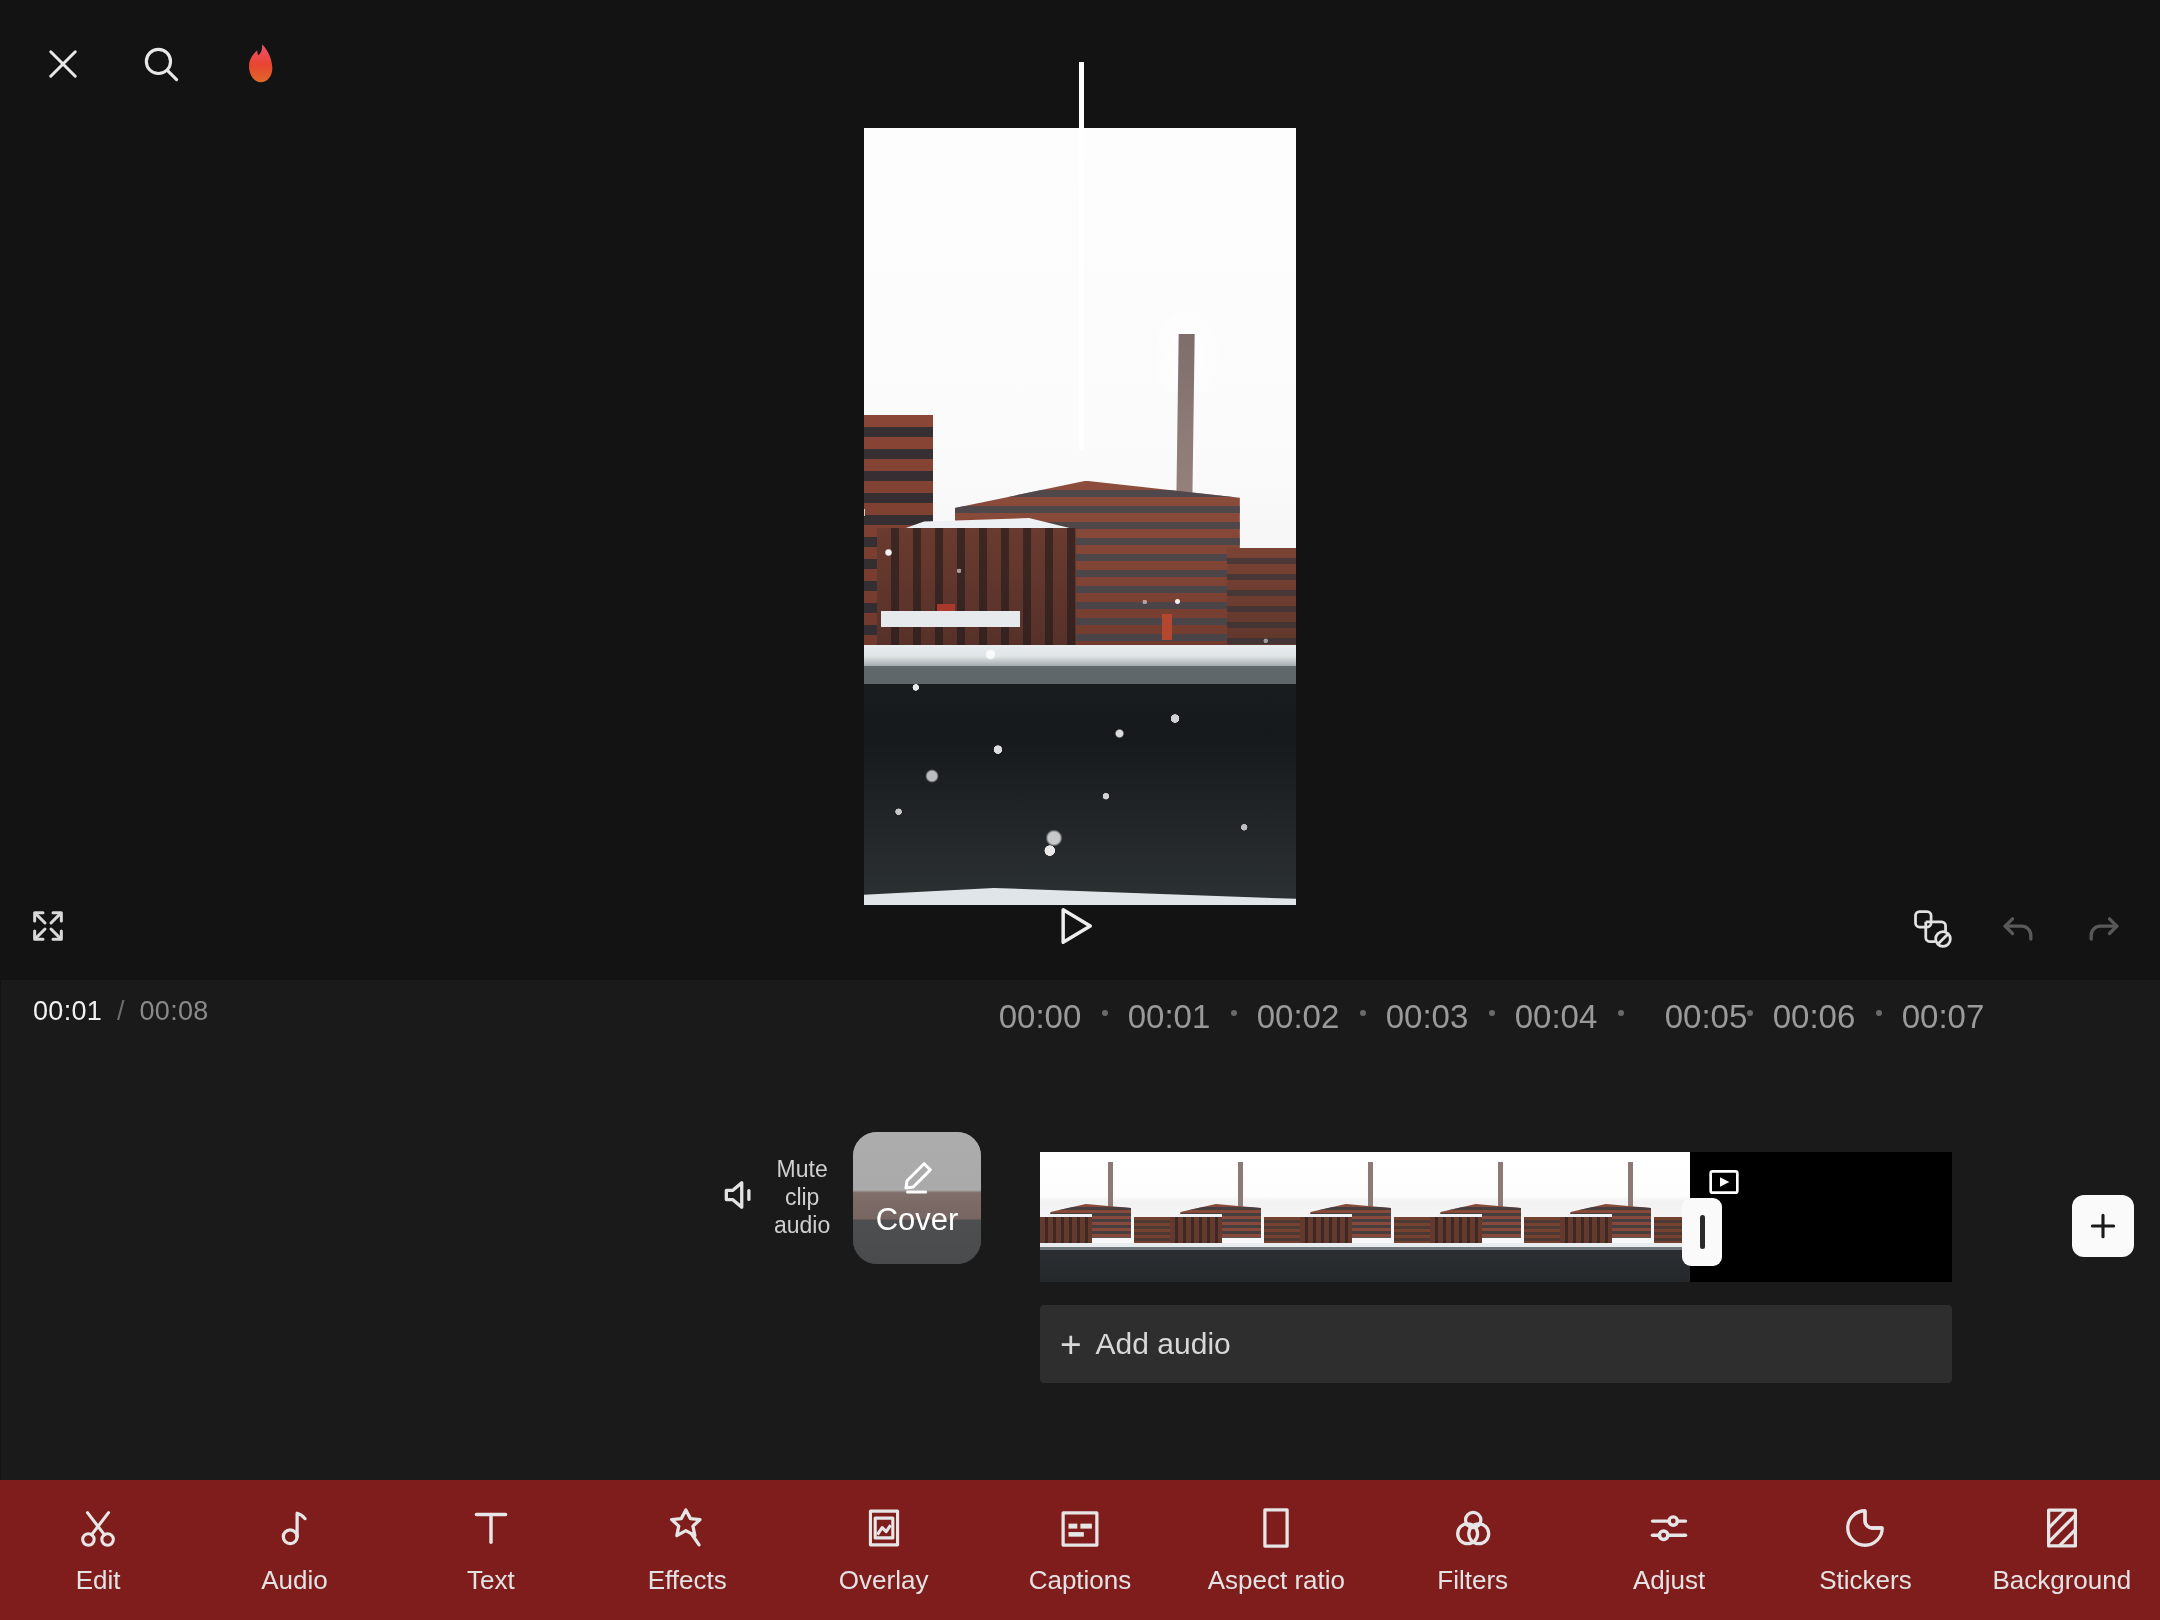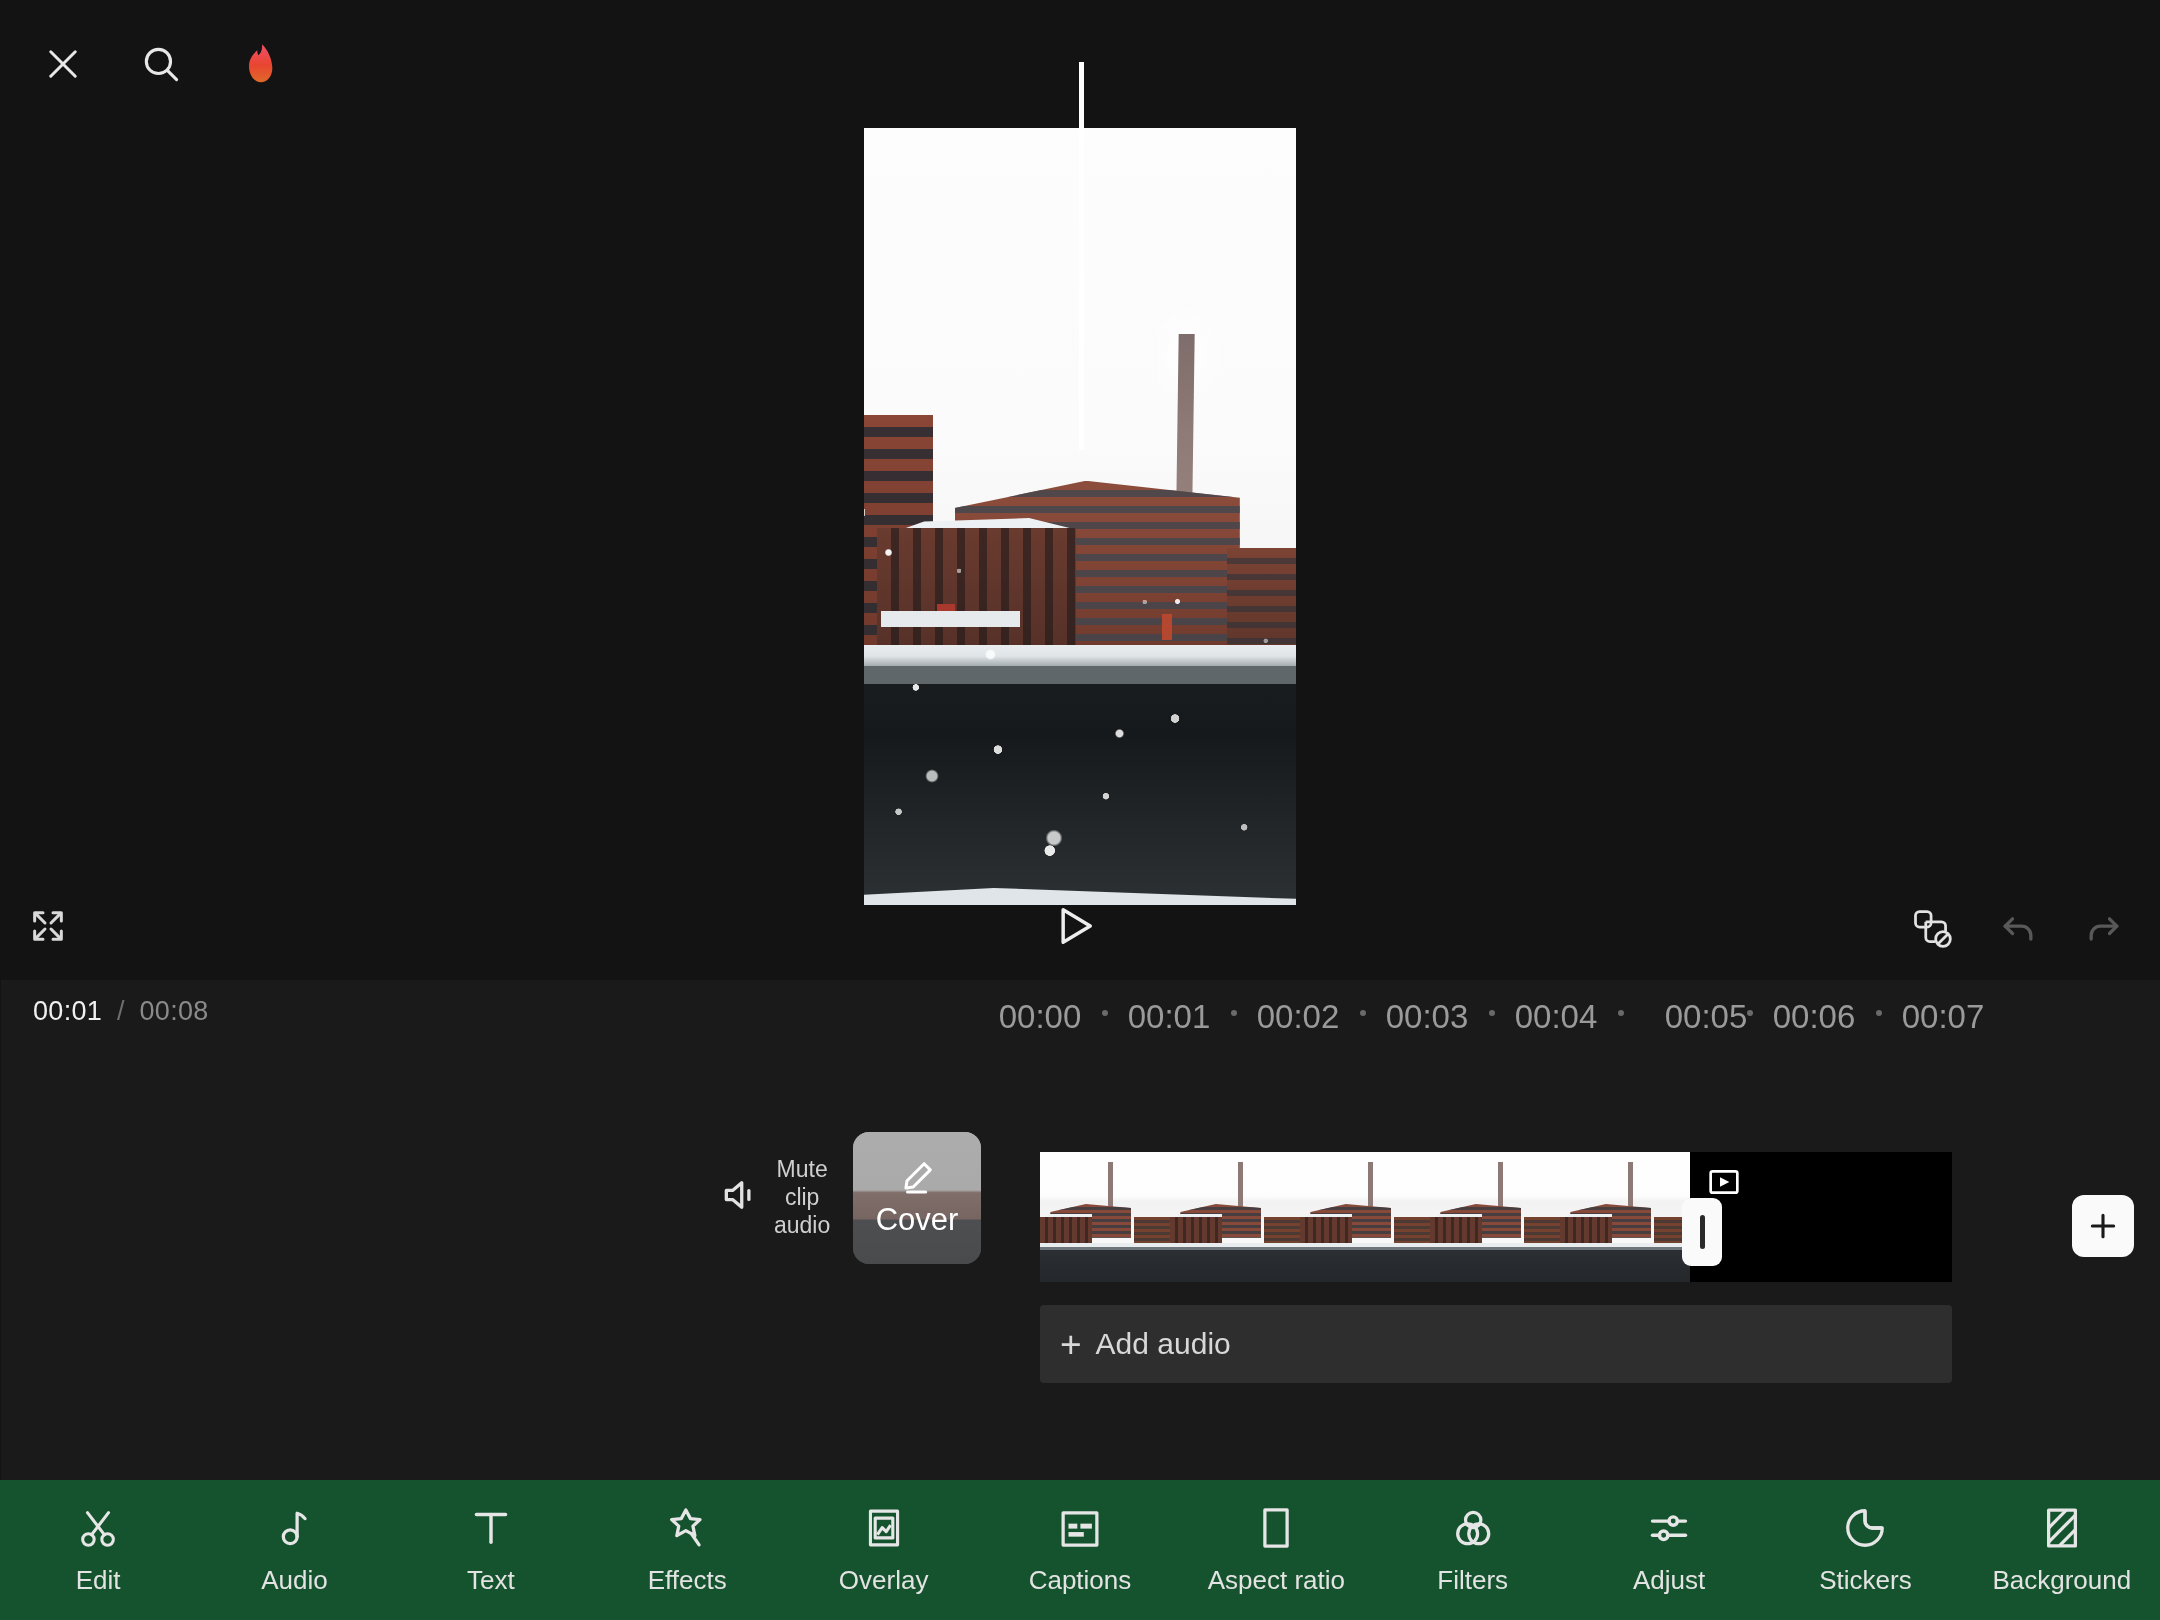--- a/index.html
+++ b/index.html
@@ -276,21 +276,21 @@
     display: flex; flex-direction: row; align-items: center; gap: 11px;
     cursor: pointer;
   }
   .mute-label {
     color: #cfcfcf; font-size: 23px; line-height: 28px; text-align: center;
   }
 
   .cover-thumb {
     position: absolute; left: 852px; top: 152px;
     width: 128px; height: 132px;
-    border-radius: 16px;
+    border-radius: 24px;
     overflow: hidden;
     cursor: pointer;
     background: #5a5a5a;
   }
   .cover-img {
     position: absolute; inset: 0;
     background:
       linear-gradient(180deg, rgba(0,0,0,0) 66%, #20242a 67%, #1a1d20 100%),
       linear-gradient(180deg, #cfcfcf 0%, #cacaca 44%, #8a5a4c 46%, #7a4a3c 66%, #6a4038 66%);
     filter: grayscale(.35);
@@ -402,21 +402,21 @@
     background: #fafafa;
     border-radius: 12px;
     display: flex; align-items: center; justify-content: center;
     cursor: pointer;
   }
 
   
   .bottombar {
     position: absolute; left: 0; bottom: 0;
     width: 2160px; height: 140px;
-    background: #14532d;
+    background: #7f1d1d;
     display: flex; align-items: center;
   }
   .tool {
     flex: 1 1 0;
     display: flex; flex-direction: column; align-items: center; gap: 14px;
     cursor: pointer;
   }
   .tool-label { color: #e3e3e3; font-size: 26px; }
   .tool-ico { height: 46px; display: flex; align-items: flex-end; }
 </style>

